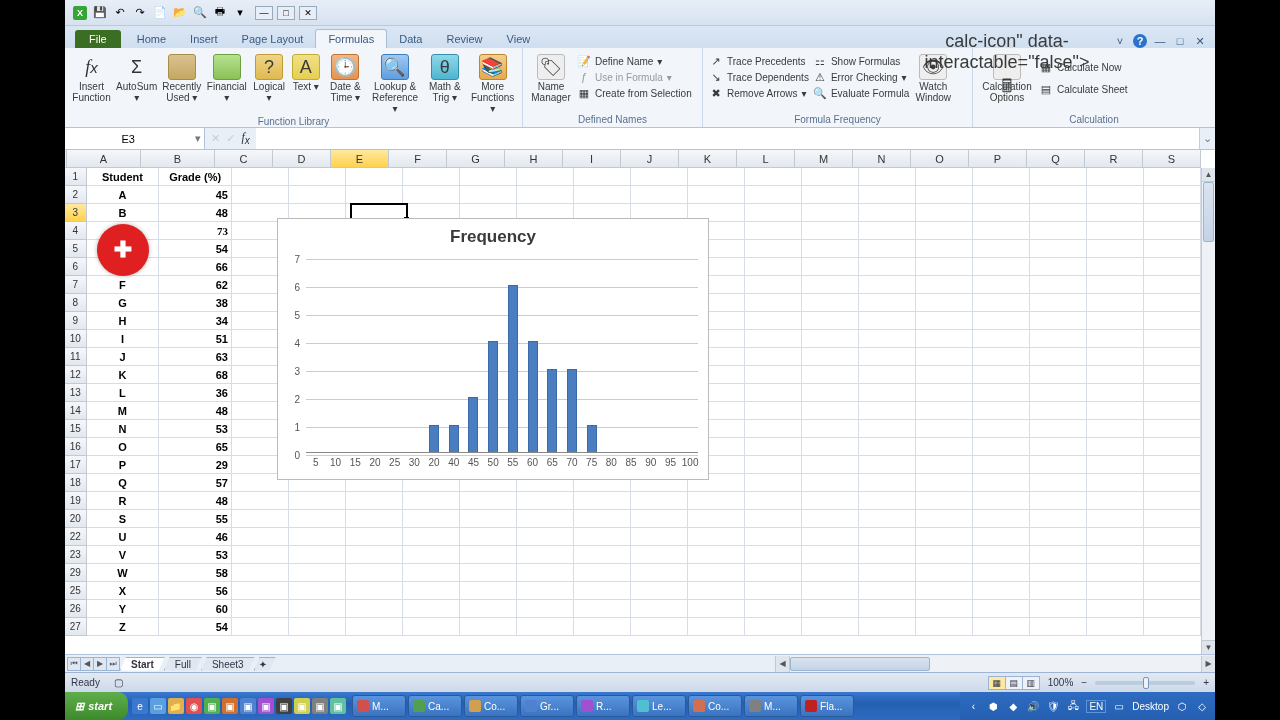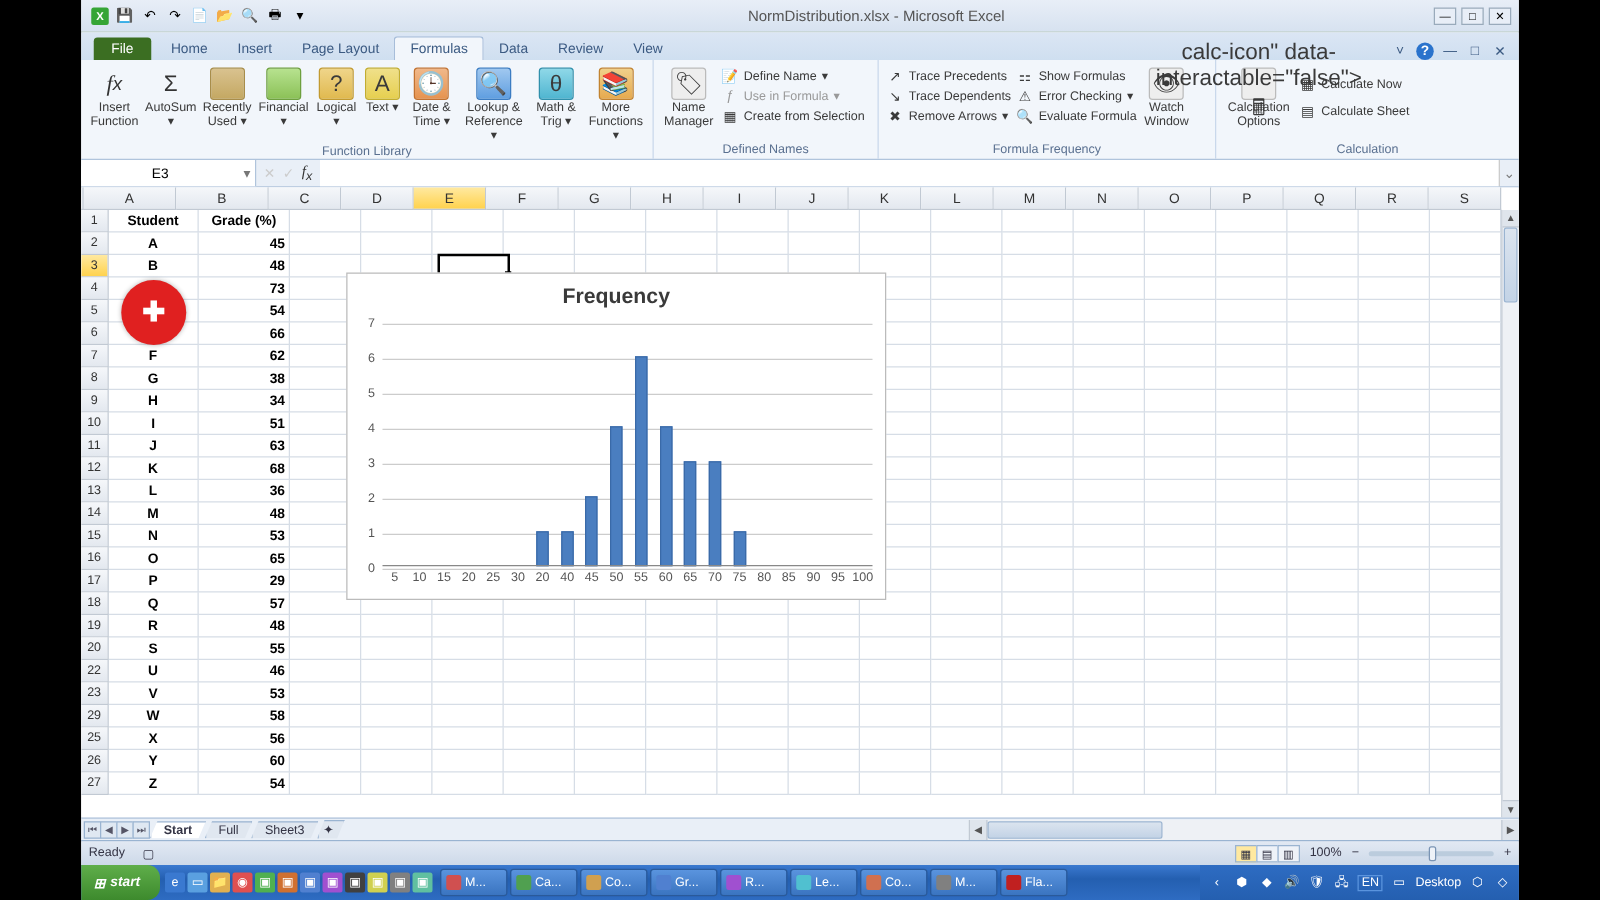--- a/index.html
+++ b/index.html
@@ -141,21 +141,20 @@
       <span class="excel-logo">X</span>
       <span class="ql">💾</span>
       <span class="ql">↶</span>
       <span class="ql">↷</span>
       <span class="ql">📄</span>
       <span class="ql">📂</span>
       <span class="ql">🔍</span>
       <span class="ql">🖶</span>
       <span class="ql">▾</span>
     </div>
-    <div class="title-text">NormDistribution.xlsx - Microsoft Excel</div>
     <div class="winbtns">
       <span>—</span>
       <span>□</span>
       <span>✕</span>
     </div>
   </div>
 
   <div class="tabs">
     <div class="tab file">File</div>
     <div class="tab">Home</div>
@@ -402,21 +401,21 @@
             <div class="cell" style="width: 58px;"></div>
             <div class="cell" style="width: 58px;"></div>
             <div class="cell" style="width: 58px;"></div>
             <div class="cell" style="width: 58px;"></div>
             <div class="cell" style="width: 58px;"></div>
             <div class="cell" style="width: 58px;"></div>
           </div>
           <div class="row">
             <div class="rowhdr">4</div>
             <div class="cell center" style="width: 74px;">C</div>
-            <div class="cell right" style="width: 74px;">73</div>
+            <div class="cell right" style="width: 74px; font-family: Liberation Serif, serif;">73</div>
             <div class="cell" style="width: 58px;"></div>
             <div class="cell" style="width: 58px;"></div>
             <div class="cell" style="width: 58px;"></div>
             <div class="cell" style="width: 58px;"></div>
             <div class="cell" style="width: 58px;"></div>
             <div class="cell" style="width: 58px;"></div>
             <div class="cell" style="width: 58px;"></div>
             <div class="cell" style="width: 58px;"></div>
             <div class="cell" style="width: 58px;"></div>
             <div class="cell" style="width: 58px;"></div>

